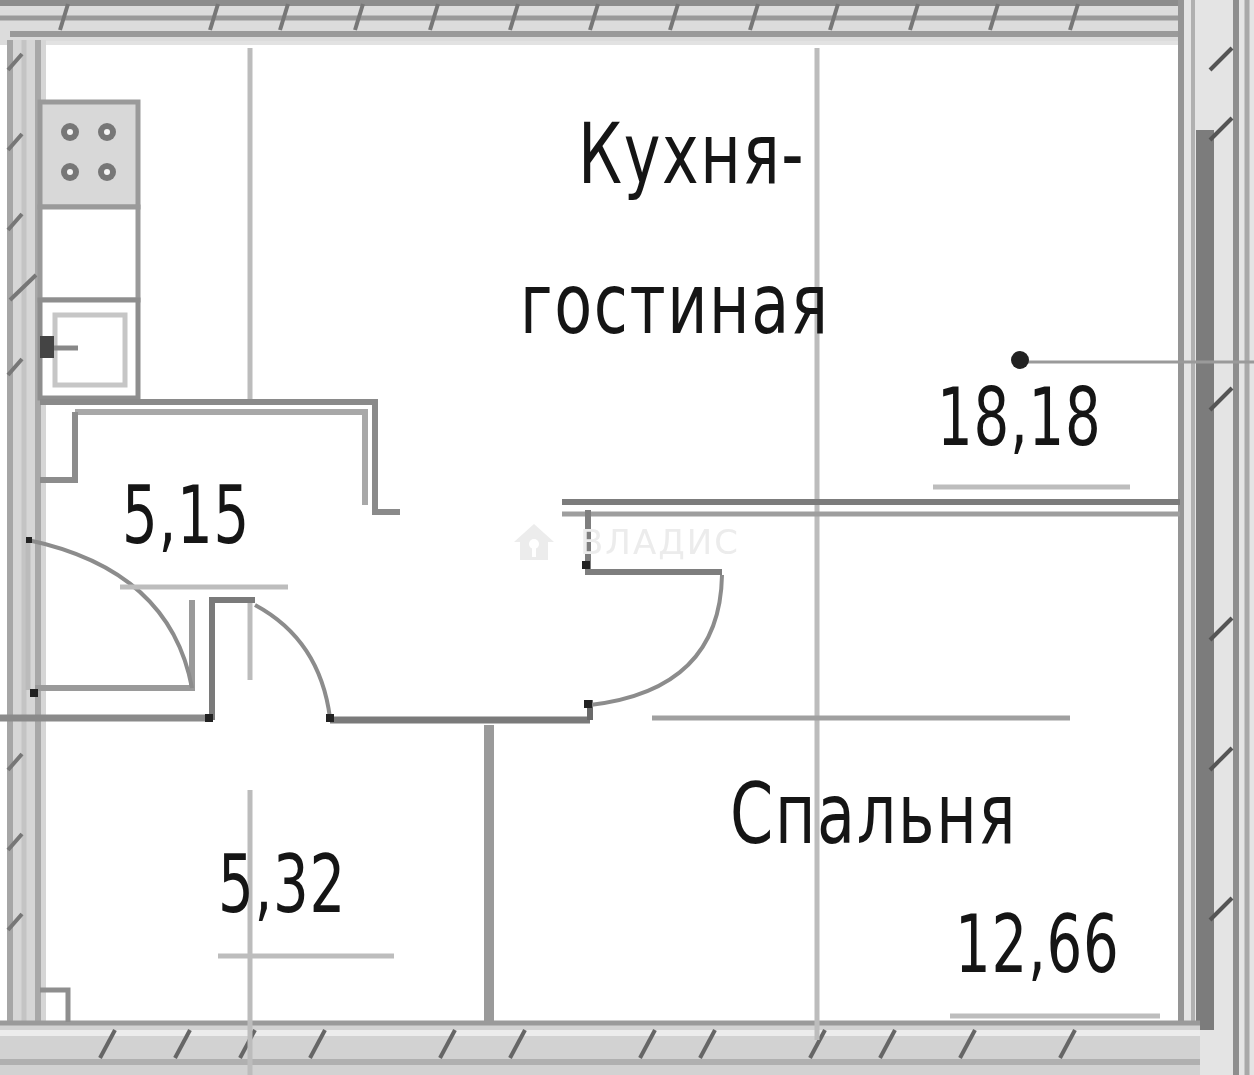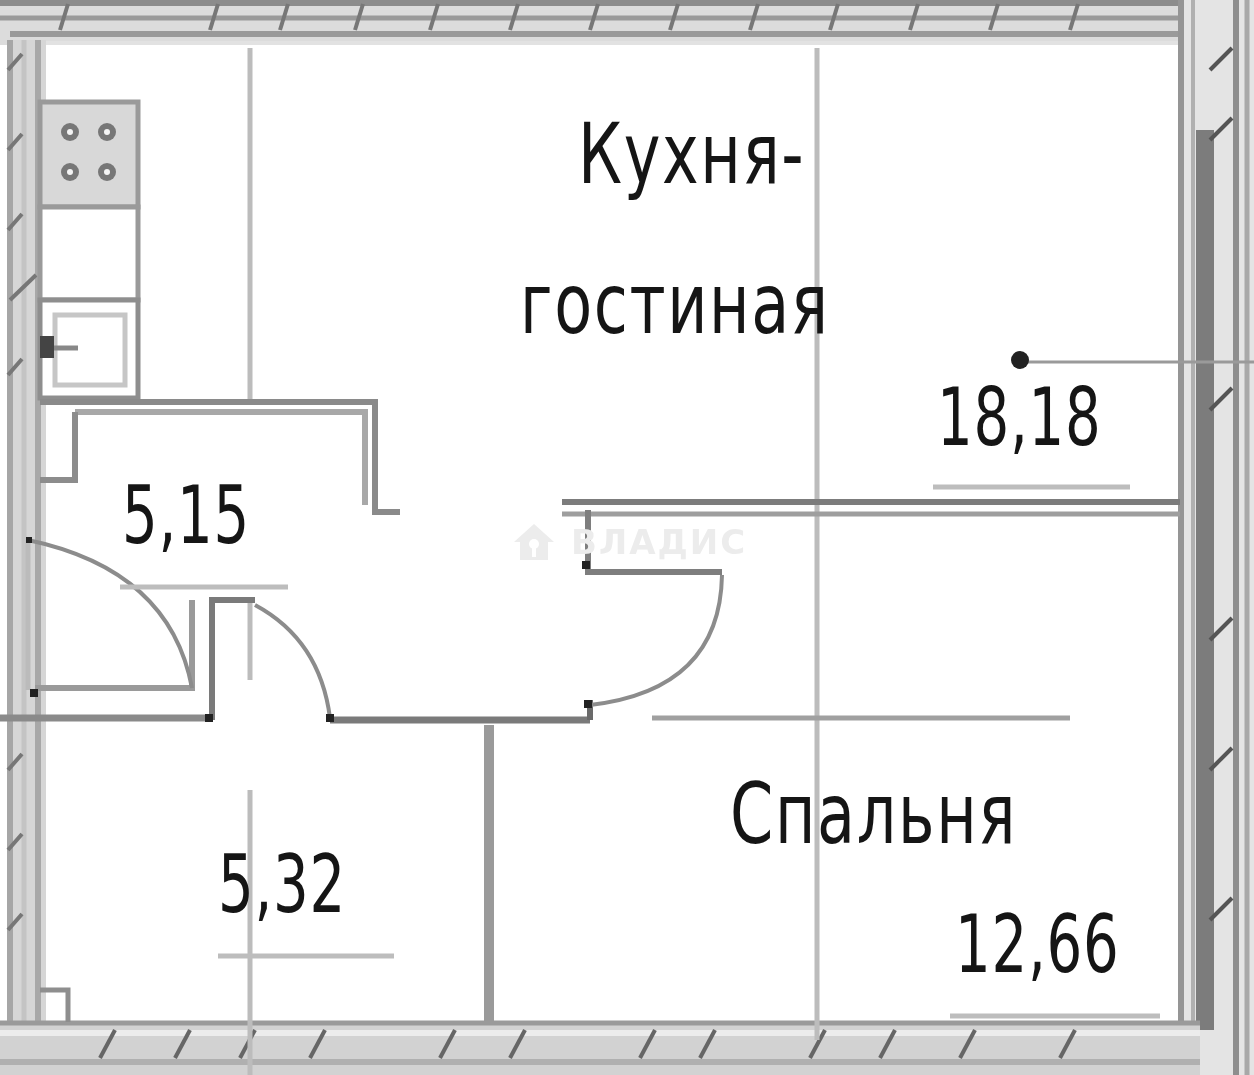--- a/index.html
+++ b/index.html
@@ -10,23 +10,23 @@
       font-family: "DejaVu Sans Condensed", "DejaVu Sans", sans-serif;
       color: #151515;
       white-space: nowrap;
       line-height: 1;
       transform-origin: left top;
     }
     .room-name { font-size: 84px; letter-spacing: 2px; transform: scaleX(0.82); }
     .room-area { font-size: 80px; letter-spacing: 1px; transform: scaleX(0.78); }
     .watermark {
       position: absolute; left: 512px; top: 522px;
-      font-family: "DejaVu Sans", sans-serif; font-weight: bold;
+      font-family: "DejaVu Sans", sans-serif; font-weight: normal;
       font-size: 34px; color: #ececec; letter-spacing: 2px;
-      display: flex; align-items: flex-end; gap: 15px;
+      display: flex; align-items: flex-end; gap: 24px;
     }
     .wm-icon { width: 44px; height: 40px; }
   </style>
 </head>
 <body>
 
 <svg id="plan" viewBox="0 0 1254 1075" xmlns="http://www.w3.org/2000/svg">
 
   <g>
     <rect x="0" y="0" width="1254" height="45" fill="#dcdcdc"></rect>

